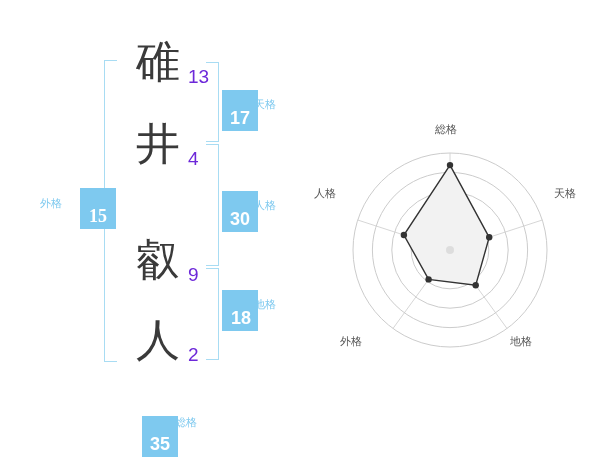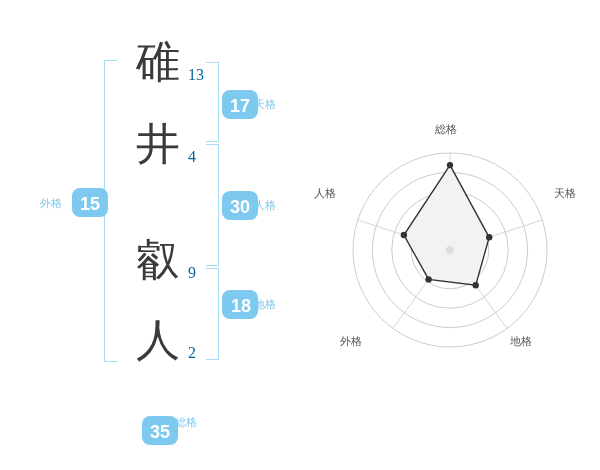--- a/index.html
+++ b/index.html
@@ -33,38 +33,37 @@
     position: absolute;
     font-family: "DejaVu Serif", "Liberation Serif", serif;
     font-size: 44px;
     color: #3a3a3a;
     line-height: 1;
     text-align: center;
     width: 56px;
   }
   .kanji-stroke {
     position: absolute;
-    font-size: 16px;
-    color: #0369a1;
-    font-family: Liberation Serif, serif;
+    font-size: 19px;
+    color: #6d28d9;
+    font-family: Liberation Sans, sans-serif;
   }
 
   .badge {
     position: absolute;
     display: inline-block;
     background: #7ec9ef;
     color: #ffffff;
     font-size: 18px;
     font-weight: bold;
-    padding: 7px 7px 4px 7px;
+    padding: 19px 7px 4px 7px;
     line-height: 1;
     text-align: center;
     min-width: 22px;
     font-family: "Liberation Sans", sans-serif;
-    border-radius: 8px;
   }
   .badge-label {
     position: absolute;
     color: #7ec9ef;
     font-size: 11px;
     font-family: "Liberation Sans", sans-serif;
     white-space: nowrap;
   }
 
   .bracket {
@@ -97,21 +96,21 @@
 </head>
 <body>
 
 <div id="root">
 
   <div class="name-panel">
 
     <div class="bracket-left" style="left:104px; top:60px; width:12px; height:300px;"></div>
 
     <div class="badge-label" style="left:40px; top:196px;">外格</div>
-    <div class="badge" style="left:72px; top:188px;">15</div>
+    <div class="badge" style="left:80px; top:188px;font-family:Liberation Serif, serif;">15</div>
 
     <div class="kanji" style="left:130px; top:40px;">碓</div>
     <div class="kanji-stroke" style="left:188px; top:66px;">13</div>
 
     <div class="kanji" style="left:130px; top:122px;">井</div>
     <div class="kanji-stroke" style="left:188px; top:148px;">4</div>
 
     <div class="kanji" style="left:130px; top:238px;">叡</div>
     <div class="kanji-stroke" style="left:188px; top:264px;">9</div>
 

